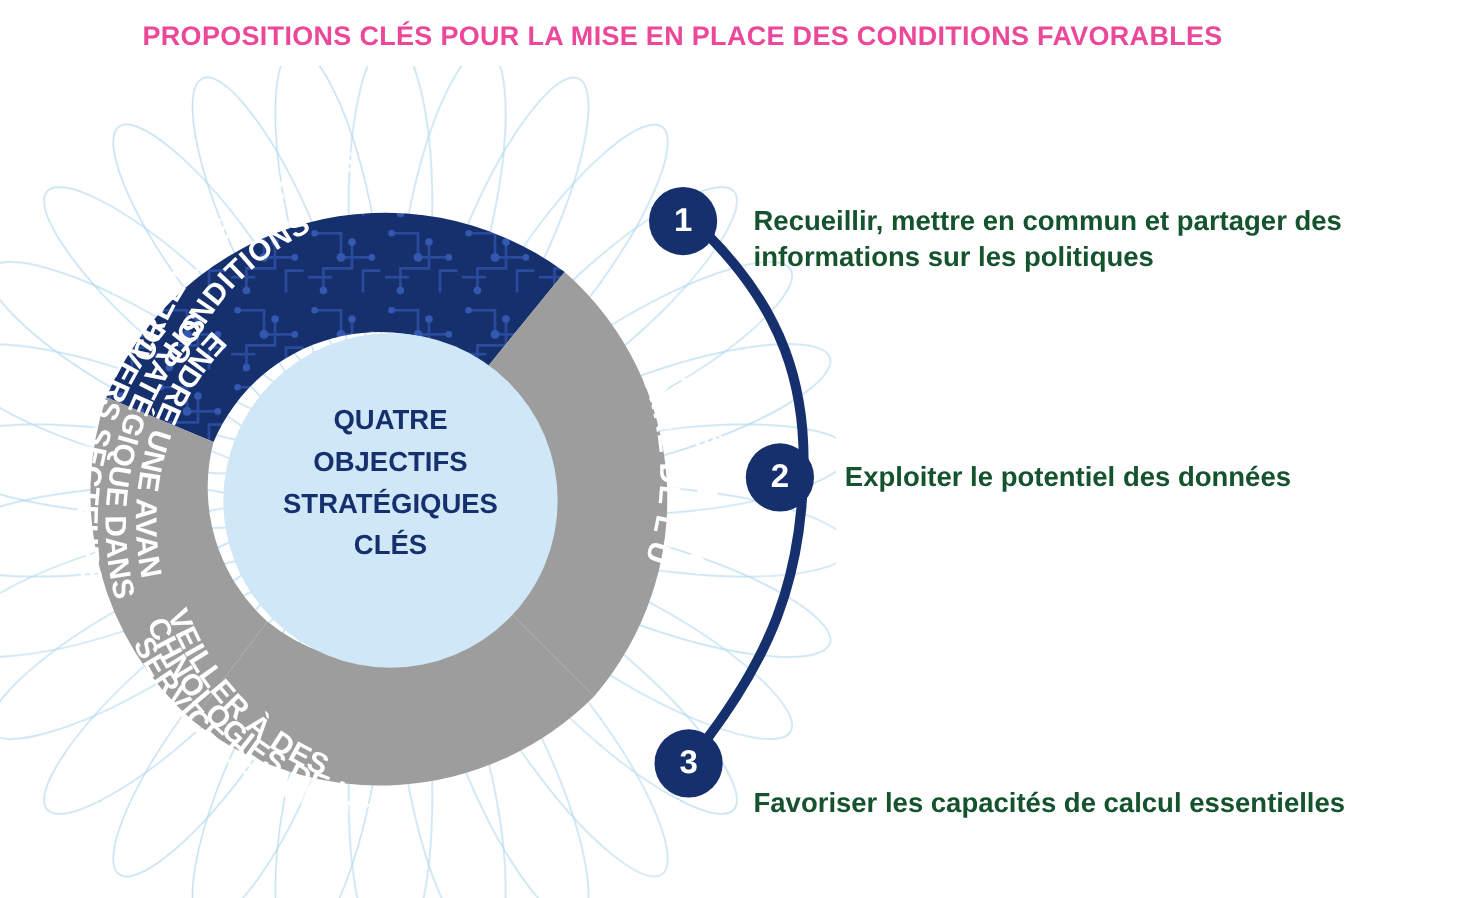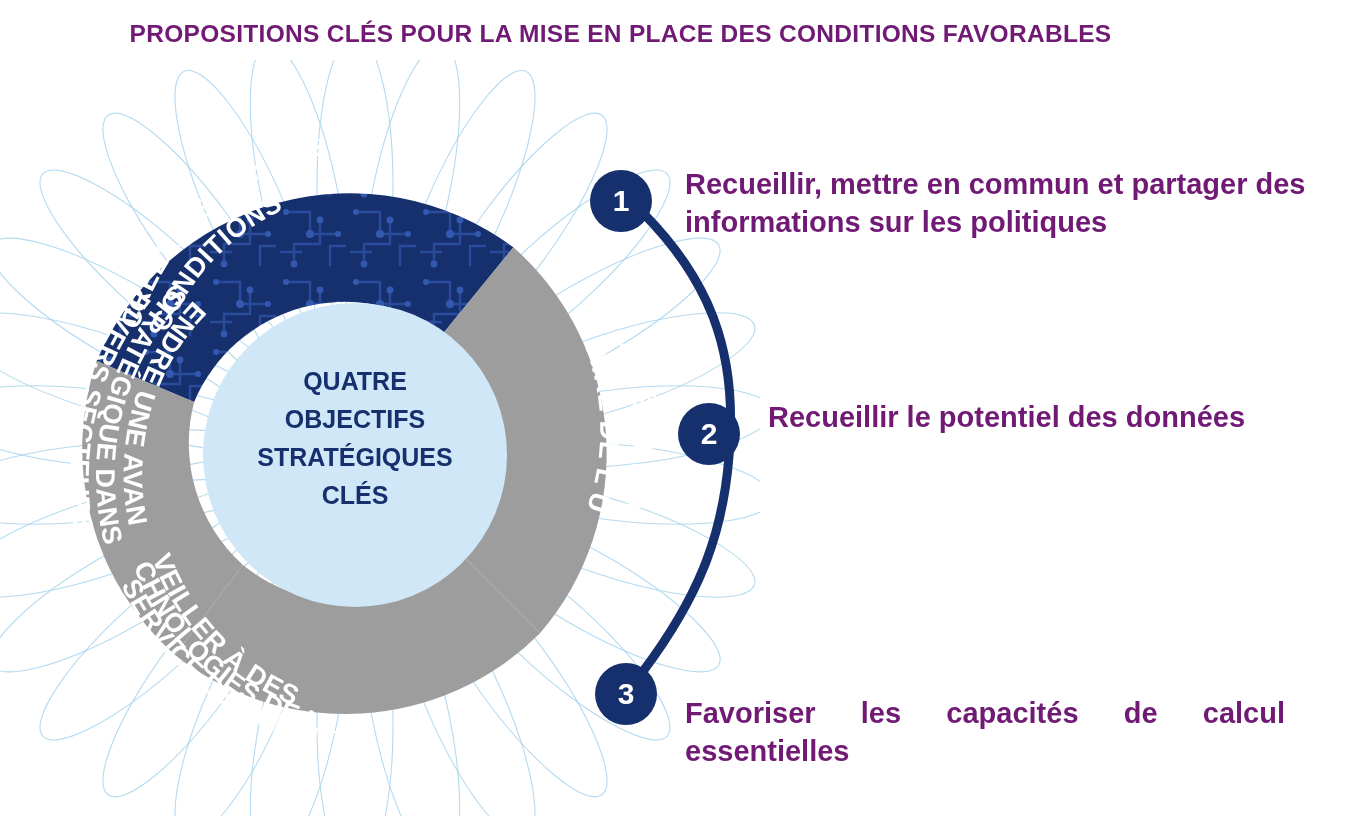--- a/index.html
+++ b/index.html
@@ -19,21 +19,21 @@
   
   #slide-title {
     position: absolute;
     top: 20px;
     left: 0;
     width: 1241px;
     text-align: center;
     font-size: 24.5px;
     font-weight: bold;
     letter-spacing: 0.3px;
-    color: #701a75;
+    color: #ec4899;
     text-transform: uppercase;
   }
 
   
   #donut-wrap {
     position: absolute;
     left: 0;
     top: 60px;
     width: 760px;
     height: 756px;
@@ -58,25 +58,26 @@
     color: #ffffff;
     font-size: 30px;
     font-weight: bold;
     display: flex;
     align-items: center;
     justify-content: center;
     flex: 0 0 auto;
     position: absolute;
   }
   .callout-text {
-    color: #701a75;
-    font-size: 29px;
+    color: #14532d;
+    font-size: 25px;
     font-weight: bold;
     line-height: 1.32;
     position: absolute;
+    margin-top: 20px;
   }
   .just-text {
     text-align: justify;
     text-align-last: left;
   }
 
   #callout-1 .num-badge { left: 590px; top: 170px; }
   #callout-1 .callout-text { left: 685px; top: 165px; width: 625px; }
 
   #callout-2 .num-badge { left: 678px; top: 403px; }
@@ -271,19 +272,19 @@
   <path d="M 82 72 C 150 140 175 210 170 300 C 166 390 140 455 84 530" fill="none" stroke="#16306e" stroke-width="9" stroke-linecap="round"></path>
 </svg>
 
 <div class="callout" id="callout-1">
   <div class="num-badge">1</div>
   <div class="callout-text">Recueillir, mettre en commun et partager des informations sur les politiques</div>
 </div>
 
 <div class="callout" id="callout-2">
   <div class="num-badge">2</div>
-  <div class="callout-text just-text">Recueillir le potentiel des données</div>
+  <div class="callout-text just-text">Exploiter le potentiel des données</div>
 </div>
 
 <div class="callout" id="callout-3">
   <div class="num-badge">3</div>
   <div class="callout-text just-text">Favoriser les capacités de calcul essentielles</div>
 </div>
 
 </body></html>

